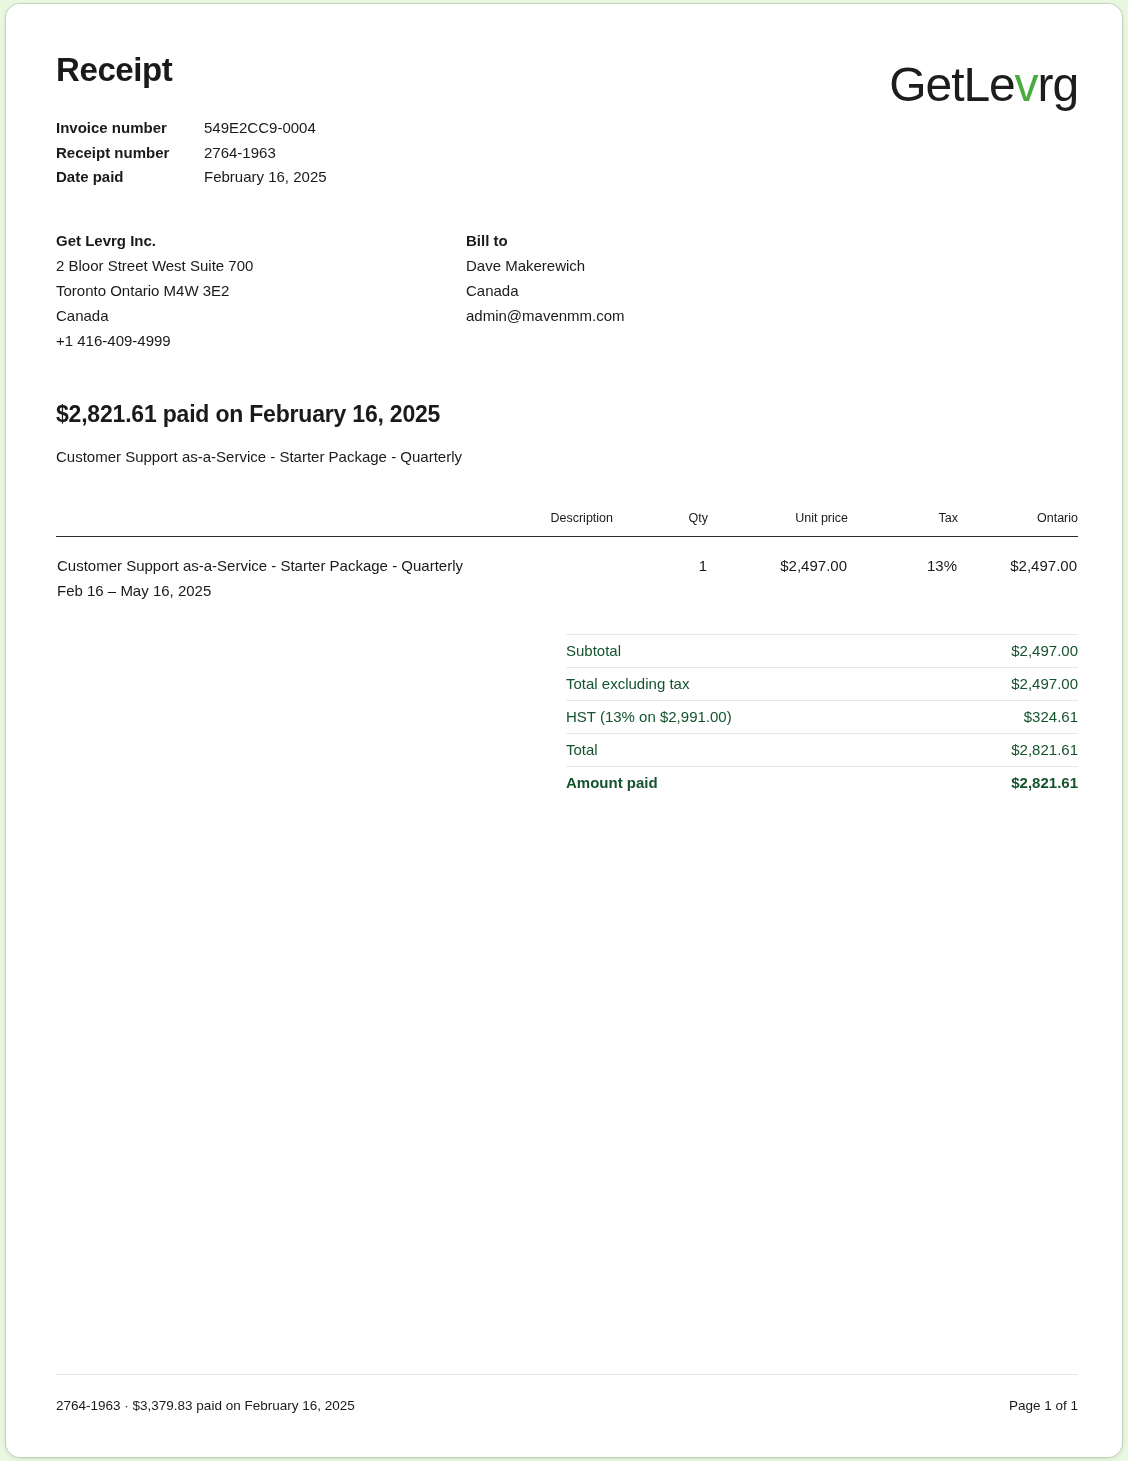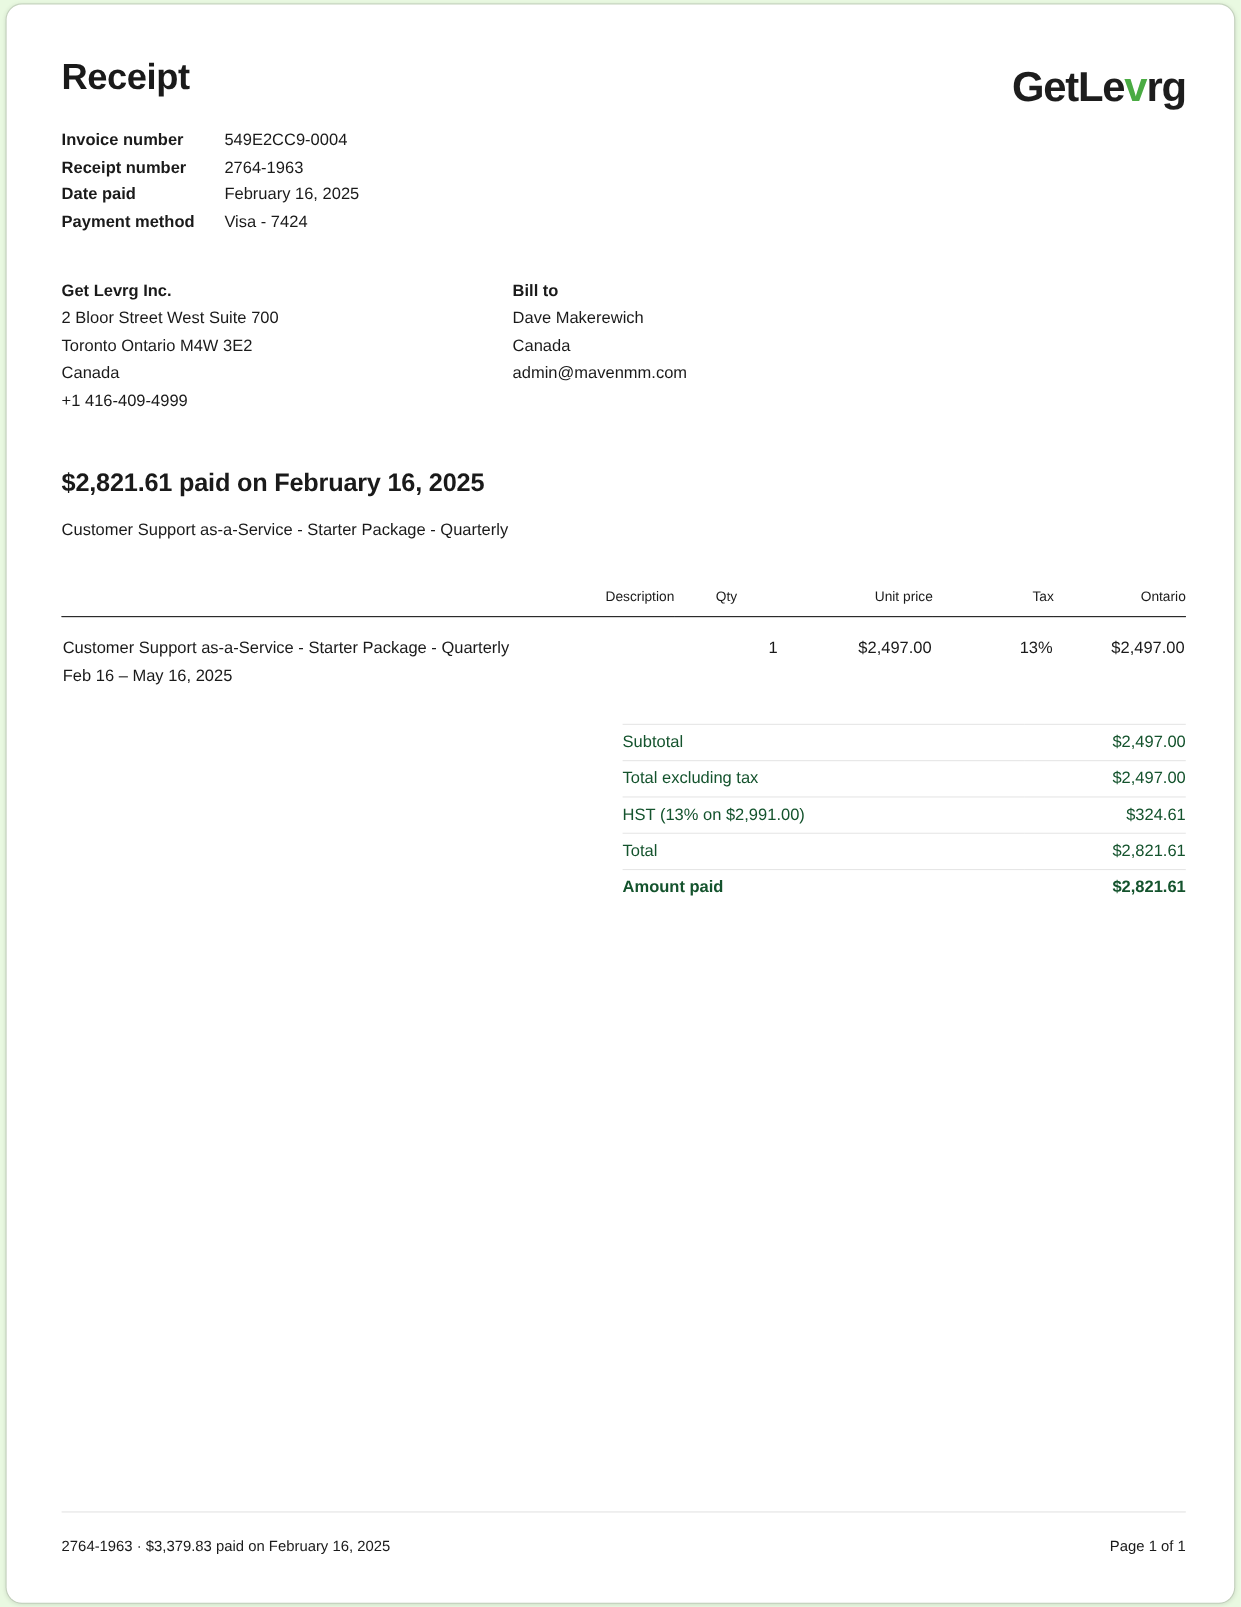--- a/index.html
+++ b/index.html
@@ -56,22 +56,22 @@
     letter-spacing: -0.4px;
     color: #1a1a1a;
     margin: 0;
     line-height: 1;
   }
 
   .logo {
     position: absolute;
     right: 0;
     top: 57px;
-    font-size: 38px;
-    font-weight: 700;
+    font-size: 48px;
+    font-weight: 400;
     letter-spacing: -1.1px;
     color: #1d1d1d;
     line-height: 1;
     white-space: nowrap;
   }
   .logo .logo-accent { color: #4aab43; }
 
   
   .meta {
     margin-top: 30px;
@@ -124,21 +124,21 @@
   }
   .items thead th {
     font-size: 12.5px;
     font-weight: 400;
     color: #1a1a1a;
     padding: 0 0 11px 0;
     border-bottom: 1.6px solid #2b2b2b;
     vertical-align: bottom;
   }
   .th-desc   { text-align: right; }
-  .th-qty    { text-align: center; width: 95px; }
+  .th-qty    { text-align: right; width: 95px; }
   .th-unit   { text-align: right; width: 140px; }
   .th-tax    { text-align: right; width: 110px; }
   .th-amount { text-align: right; width: 120px; }
 
   .items tbody td {
     font-size: 15px;
     color: #1a1a1a;
     padding-top: 16px;
     vertical-align: top;
     line-height: 25px;
@@ -205,24 +205,20 @@
           <div class="meta-key">Invoice number</div>
           <div class="meta-val">549E2CC9-0004</div>
         </div>
         <div class="meta-row">
           <div class="meta-key">Receipt number</div>
           <div class="meta-val">2764-1963</div>
         </div>
         <div class="meta-row">
           <div class="meta-key">Date paid</div>
           <div class="meta-val">February 16, 2025</div>
-        </div>
-        <div class="meta-row">
-          <div class="meta-key">Payment method</div>
-          <div class="meta-val">Visa - 7424</div>
         </div>
       </div>
     </div>
 
     <div class="addresses">
       <div class="addr-col">
         <div class="addr-title">Get Levrg Inc.</div>
         <div class="addr-line">2 Bloor Street West Suite 700</div>
         <div class="addr-line">Toronto Ontario M4W 3E2</div>
         <div class="addr-line">Canada</div>

